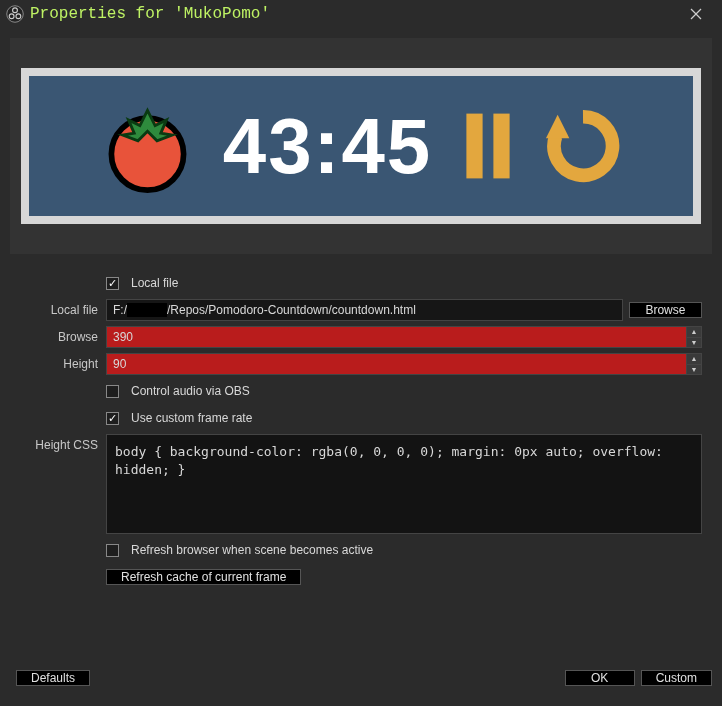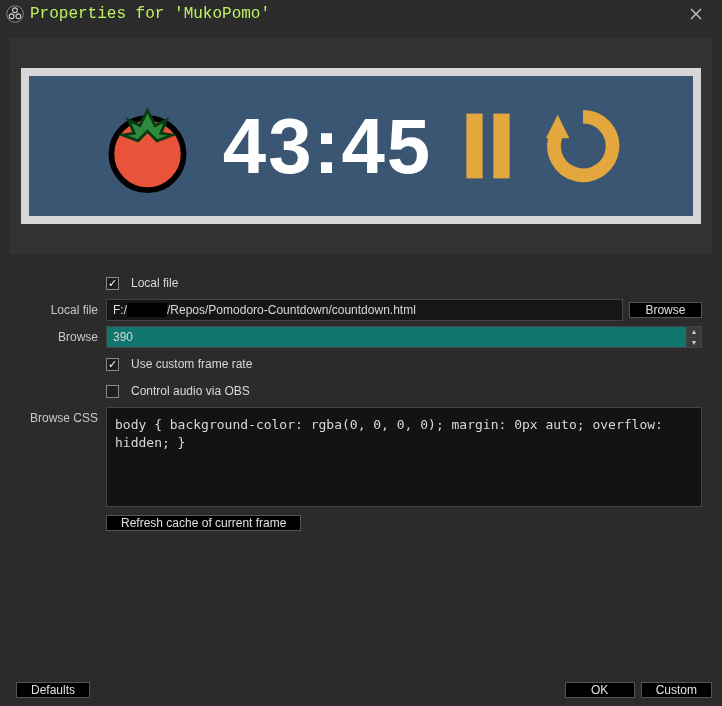--- a/index.html
+++ b/index.html
@@ -99,21 +99,21 @@
     padding: 3px 6px;
     width: 100%;
     height: 22px;
     font-family: inherit;
   }
   .spin-wrap {
     display: flex;
     width: 100%;
   }
   .spin-input {
-    background: #0f766e;
+    background: #b91c1c;
     border: 1px solid #444;
     border-right: none;
     color: #d8d8d8;
     font-size: 12px;
     padding: 3px 6px;
     flex: 1;
     height: 22px;
   }
   .spinners {
     display: flex; flex-direction: column;
@@ -146,21 +146,21 @@
     font-family: "Consolas", monospace;
     font-size: 13px;
     padding: 8px;
     width: 100%;
     height: 100px;
     resize: none;
     line-height: 1.4;
   }
   .footer {
     position: absolute;
-    bottom: 8px;
+    bottom: 20px;
     left: 10px; right: 10px;
     display: flex;
     align-items: flex-end;
   }
   .footer .spacer { flex: 1; }
   .footer .btn { min-width: 70px; margin-left: 6px; }
   .redact {
     display: inline-block;
     background: #000;
     width: 40px;
@@ -237,46 +237,65 @@
         <div class="spin-wrap">
           <input class="spin-input" value="390" style="">
           <div class="spinners">
             <div class="spin-btn">▲</div>
             <div class="spin-btn">▼</div>
           </div>
         </div>
       </div>
     </div>
 
+    <div class="row">
+      <div class="label">Height</div>
+      <div class="field">
+        <div class="spin-wrap">
+          <input class="spin-input" value="90" style="">
+          <div class="spinners">
+            <div class="spin-btn">▲</div>
+            <div class="spin-btn">▼</div>
+          </div>
+        </div>
+      </div>
+    </div>
+
+    <div class="row">
+      <div class="label"></div>
+      <div class="field">
+        <span class="checkbox"></span>
+        <span class="checkbox-label">Control audio via OBS</span>
+      </div>
+    </div>
 
     <div class="row">
       <div class="label"></div>
       <div class="field">
         <span class="checkbox checked"></span>
         <span class="checkbox-label">Use custom frame rate</span>
       </div>
     </div>
 
+
+    <div class="row" style="align-items:flex-start">
+      <div class="label" style="padding-top:4px">Height CSS</div>
+      <div class="field">
+        <textarea class="css-area" style="">body { background-color: rgba(0, 0, 0, 0); margin: 0px auto; overflow: hidden; }</textarea>
+      </div>
+    </div>
+
+
     <div class="row">
       <div class="label"></div>
       <div class="field">
         <span class="checkbox"></span>
-        <span class="checkbox-label">Control audio via OBS</span>
-      </div>
-    </div>
-
-
-    <div class="row" style="align-items:flex-start">
-      <div class="label" style="padding-top:4px">Browse CSS</div>
-      <div class="field">
-        <textarea class="css-area" style="">body { background-color: rgba(0, 0, 0, 0); margin: 0px auto; overflow: hidden; }</textarea>
-      </div>
-    </div>
-
-
+        <span class="checkbox-label">Refresh browser when scene becomes active</span>
+      </div>
+    </div>
 
     <div class="row">
       <div class="label"></div>
       <div class="field">
         <button class="btn">Refresh cache of current frame</button>
       </div>
     </div>
 
   </div>
 </div>

